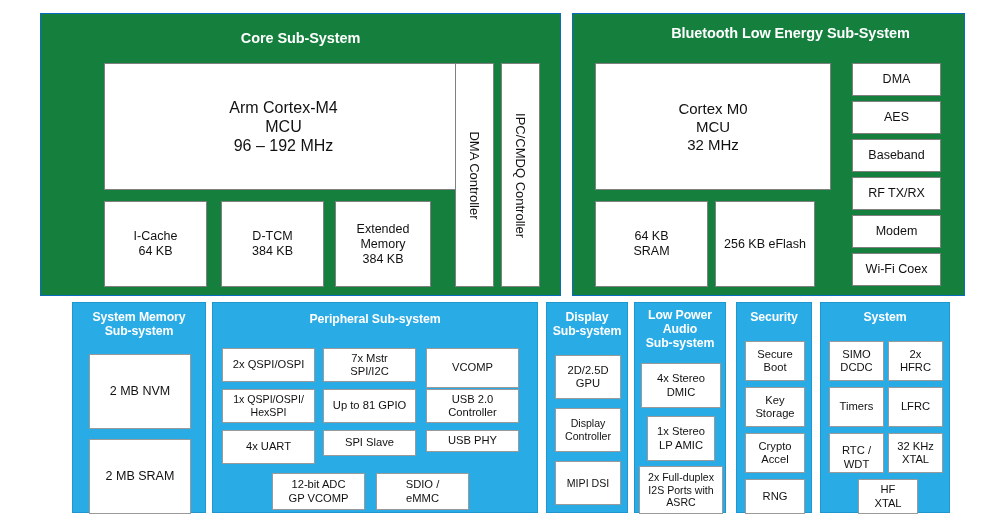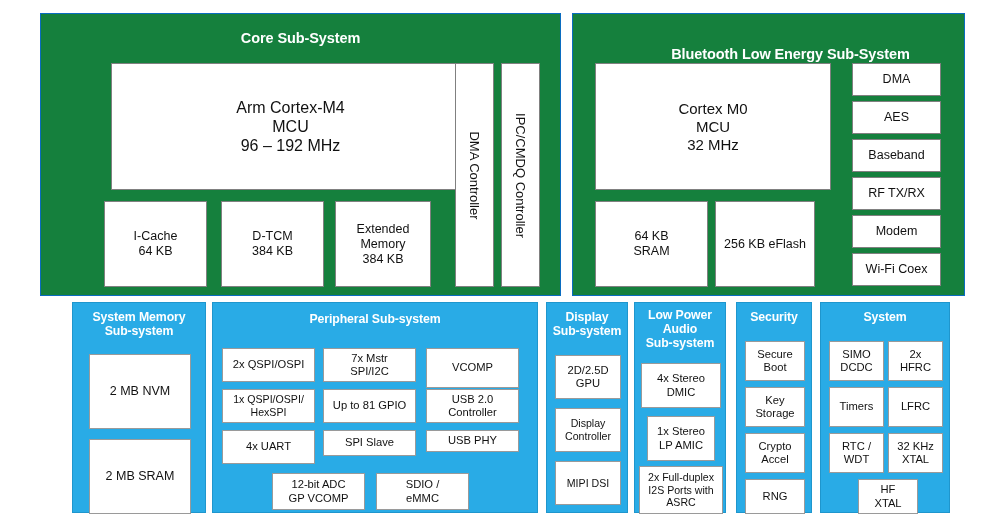--- a/index.html
+++ b/index.html
@@ -43,21 +43,21 @@
   .t16{font-size:16px;}
   .hdr-big{font-size:14.5px;}
   .hdr-sm{font-size:12.3px;}
 </style>
 </head>
 <body>
 
 <div class="panel panel-dark" style="left:40px;top:13px;width:521px;height:283px;">
   <div class="panel-title hdr-big" style="top:16px;">Core Sub-System</div>
 
-  <div class="box" style="left:63px;top:49px;width:359px;height:127px;margin-left:7px;">
+  <div class="box" style="left:63px;top:49px;width:359px;height:127px;">
     <div>
       <div class="t16">Arm Cortex-M4</div>
       <div class="t16">MCU</div>
       <div class="t16">96 – 192 MHz</div>
     </div>
   </div>
 
   <div class="box" style="left:63px;top:187px;width:103px;height:86px;">
     <div>
       <div class="t12">I-Cache</div>
@@ -80,21 +80,21 @@
 
   <div class="vbox" style="left:414px;top:49px;width:39px;height:224px;">
     <span class="t13">DMA Controller</span>
   </div>
   <div class="vbox" style="left:460px;top:49px;width:39px;height:224px;">
     <span class="t13">IPC/CMDQ Controller</span>
   </div>
 </div>
 
 <div class="panel panel-dark" style="left:572px;top:13px;width:393px;height:283px;">
-  <div class="panel-title hdr-big" style="top:32px;padding-left:44px;">Bluetooth Low Energy Sub-System</div>
+  <div class="panel-title hdr-big" style="top:11px;padding-left:44px;">Bluetooth Low Energy Sub-System</div>
 
   <div class="box" style="left:22px;top:49px;width:236px;height:127px;">
     <div>
       <div class="t15">Cortex M0</div>
       <div class="t15">MCU</div>
       <div class="t15">32 MHz</div>
     </div>
   </div>
 
   <div class="box" style="left:22px;top:187px;width:113px;height:86px;">
@@ -306,21 +306,21 @@
     <div>
         <div class="t11">Timers</div>
       </div>
   </div>
   <div class="box box-lite" style="left:67px;top:84px;width:55px;height:40px;">
     <div>
         <div class="t11">LFRC</div>
       </div>
   </div>
 
-  <div class="box box-lite" style="left:8px;top:130px;width:55px;height:40px;">
+  <div class="box box-lite" style="left:8px;top:130px;width:55px;height:40px;align-items:flex-end;">
     <div>
       <div class="t11">RTC /</div>
       <div class="t11">WDT</div>
     </div>
   </div>
   <div class="box box-lite" style="left:67px;top:130px;width:55px;height:40px;">
     <div>
       <div class="t11">32 KHz</div>
       <div class="t11">XTAL</div>
     </div>

